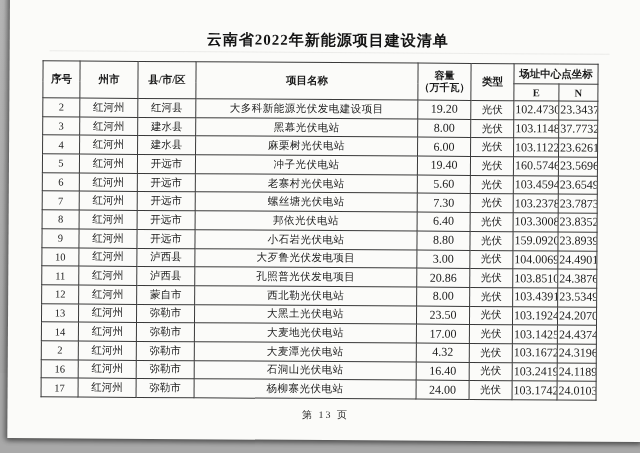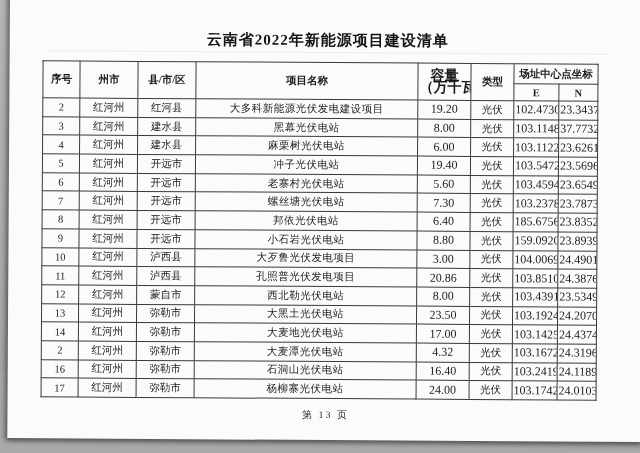--- a/index.html
+++ b/index.html
@@ -48,21 +48,21 @@
     text-align: center;
     vertical-align: middle;
     padding: 0 1px;
     font-weight: normal;
     overflow: hidden;
     white-space: nowrap;
   }
   table.list thead th { font-weight: bold; color: #1b1b1b; }
   tr.h1 th { height: 19px; line-height: 12px; }
   tr.h2 th { height: 16px; }
-  th.cap-head { font-size: 14px; line-height: 11px; }
+  th.cap-head { font-size: 10px; line-height: 11px; }
   tbody tr { height: 18.7px; }
   tbody td { font-size: 10.5px; }
   td.c-name { letter-spacing: 0.5px; }
   td.c-e, td.c-n, td.c-capacity { font-size: 12px; }
   .col-no { width: 37px; }
   .col-city { width: 58px; }
   .col-county { width: 58px; }
   .col-name { width: 222px; }
   .col-capacity { width: 53px; }
   .col-type { width: 43px; }
@@ -152,21 +152,21 @@
               <td class="c-e">103.1122</td>
               <td class="c-n">23.6261</td>
             </tr>
             <tr>
               <td class="c-no">5</td>
               <td class="c-city">红河州</td>
               <td class="c-county">开远市</td>
               <td class="c-name">冲子光伏电站</td>
               <td class="c-capacity">19.40</td>
               <td class="c-type">光伏</td>
-              <td class="c-e">103.5472</td>
+              <td class="c-e">160.5746</td>
               <td class="c-n">23.5696</td>
             </tr>
             <tr>
               <td class="c-no">6</td>
               <td class="c-city">红河州</td>
               <td class="c-county">开远市</td>
               <td class="c-name">老寨村光伏电站</td>
               <td class="c-capacity">5.60</td>
               <td class="c-type">光伏</td>
               <td class="c-e">103.4594</td>
@@ -182,21 +182,21 @@
               <td class="c-e">103.2378</td>
               <td class="c-n">23.7873</td>
             </tr>
             <tr>
               <td class="c-no">8</td>
               <td class="c-city">红河州</td>
               <td class="c-county">开远市</td>
               <td class="c-name">邦依光伏电站</td>
               <td class="c-capacity">6.40</td>
               <td class="c-type">光伏</td>
-              <td class="c-e">185.6756</td>
+              <td class="c-e">103.3008</td>
               <td class="c-n">23.8352</td>
             </tr>
             <tr>
               <td class="c-no">9</td>
               <td class="c-city">红河州</td>
               <td class="c-county">开远市</td>
               <td class="c-name">小石岩光伏电站</td>
               <td class="c-capacity">8.80</td>
               <td class="c-type">光伏</td>
               <td class="c-e">159.0920</td>

